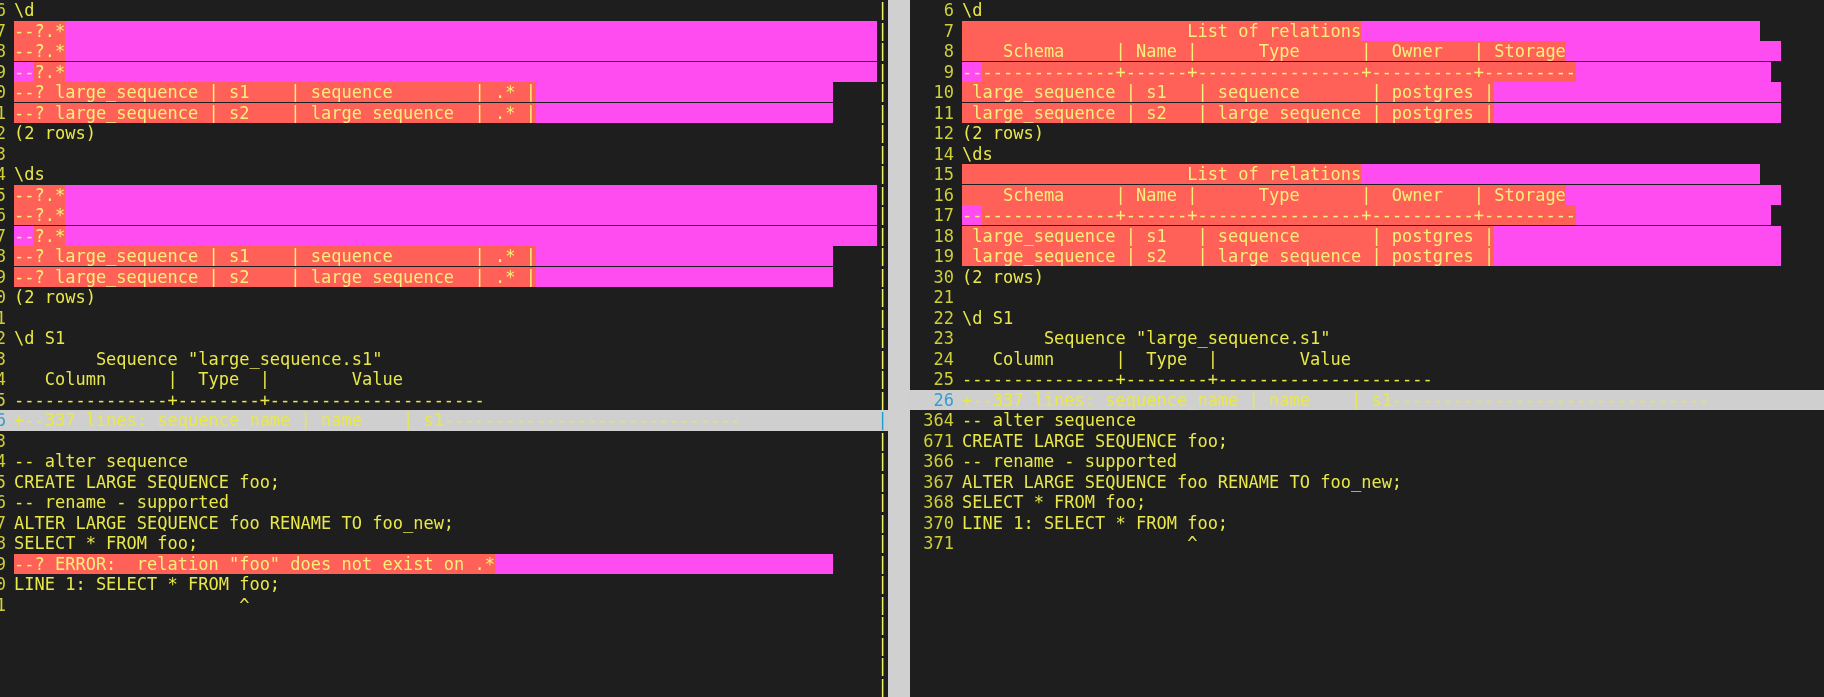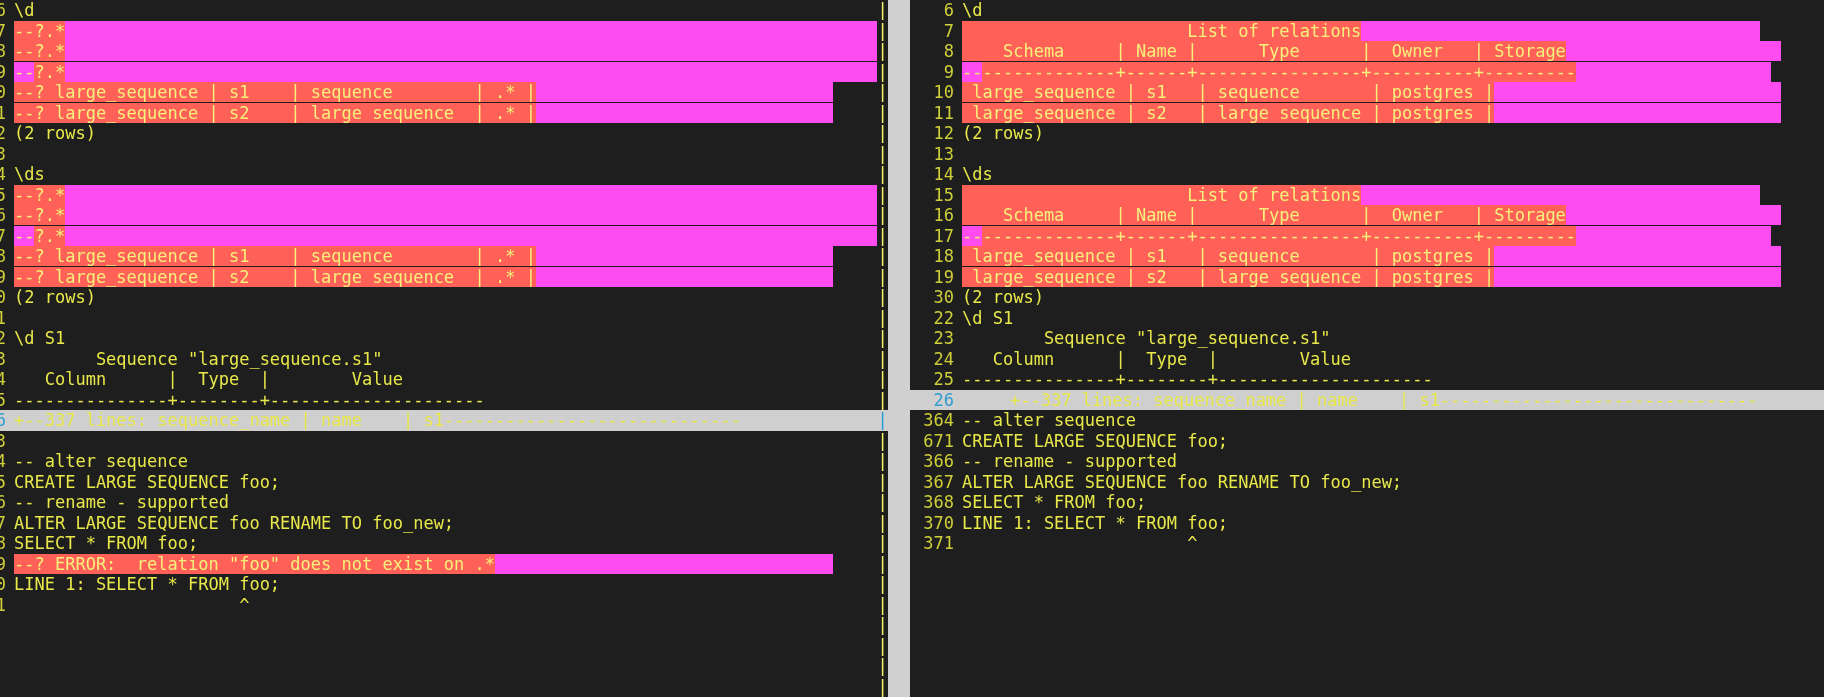--- a/index.html
+++ b/index.html
@@ -197,33 +197,33 @@
 
     <div class="pane pane-right">
       <div class="rows" id="right-rows">
           <div class="row"><span class="lnum">6</span><span class="ltext"><span class="seg plain">\d</span></span></div>
           <div class="row"><span class="lnum">7</span><span class="ltext"><span class="seg dchange">                      List of relations</span><span class="seg dtext">                                       </span></span></div>
           <div class="row"><span class="lnum">8</span><span class="ltext"><span class="seg dchange">    Schema     | Name |      Type      |  Owner   | Storage</span><span class="seg dtext">                     </span></span></div>
           <div class="row"><span class="lnum">9</span><span class="ltext"><span class="seg dtext">--</span><span class="seg dchange">-------------+------+----------------+----------+---------</span><span class="seg dtext">                   </span></span></div>
           <div class="row"><span class="lnum">10</span><span class="ltext"><span class="seg dchange"> large_sequence | s1   | sequence       | postgres |</span><span class="seg dtext">                            </span></span></div>
           <div class="row"><span class="lnum">11</span><span class="ltext"><span class="seg dchange"> large_sequence | s2   | large sequence | postgres |</span><span class="seg dtext">                            </span></span></div>
           <div class="row"><span class="lnum">12</span><span class="ltext"><span class="seg plain">(2 rows)</span></span></div>
-          <div class="row"><span class="lnum">13</span><span class="ltext"><span class="seg plain"></span></span></div>
           <div class="row"><span class="lnum">14</span><span class="ltext"><span class="seg plain">\ds</span></span></div>
           <div class="row"><span class="lnum">15</span><span class="ltext"><span class="seg dchange">                      List of relations</span><span class="seg dtext">                                       </span></span></div>
           <div class="row"><span class="lnum">16</span><span class="ltext"><span class="seg dchange">    Schema     | Name |      Type      |  Owner   | Storage</span><span class="seg dtext">                     </span></span></div>
           <div class="row"><span class="lnum">17</span><span class="ltext"><span class="seg dtext">--</span><span class="seg dchange">-------------+------+----------------+----------+---------</span><span class="seg dtext">                   </span></span></div>
           <div class="row"><span class="lnum">18</span><span class="ltext"><span class="seg dchange"> large_sequence | s1   | sequence       | postgres |</span><span class="seg dtext">                            </span></span></div>
           <div class="row"><span class="lnum">19</span><span class="ltext"><span class="seg dchange"> large_sequence | s2   | large sequence | postgres |</span><span class="seg dtext">                            </span></span></div>
           <div class="row"><span class="lnum">30</span><span class="ltext"><span class="seg plain">(2 rows)</span></span></div>
+          <div class="row"><span class="lnum">21</span><span class="ltext"><span class="seg plain"></span></span></div>
           <div class="row"><span class="lnum">22</span><span class="ltext"><span class="seg plain">\d S1</span></span></div>
           <div class="row"><span class="lnum">23</span><span class="ltext"><span class="seg plain">        Sequence "large_sequence.s1"</span></span></div>
           <div class="row"><span class="lnum">24</span><span class="ltext"><span class="seg plain">   Column      |  Type  |        Value</span></span></div>
           <div class="row"><span class="lnum">25</span><span class="ltext"><span class="seg plain">---------------+--------+---------------------</span></span></div>
-          <div class="row row-fold" style="background: rgb(207, 207, 207); gap: 48px;"><span class="lnum">26</span><span class="ltext"><span class="seg plain">+--337 lines: sequence_name | name    | s1-------------------------------</span></span></div>
+          <div class="row row-fold" style="background: rgb(207, 207, 207);"><span class="lnum">26</span><span class="ltext"><span class="seg plain">+--337 lines: sequence_name | name    | s1-------------------------------</span></span></div>
           <div class="row"><span class="lnum">364</span><span class="ltext"><span class="seg plain">-- alter sequence</span></span></div>
           <div class="row"><span class="lnum">671</span><span class="ltext"><span class="seg plain">CREATE LARGE SEQUENCE foo;</span></span></div>
           <div class="row"><span class="lnum">366</span><span class="ltext"><span class="seg plain">-- rename - supported</span></span></div>
           <div class="row"><span class="lnum">367</span><span class="ltext"><span class="seg plain">ALTER LARGE SEQUENCE foo RENAME TO foo_new;</span></span></div>
           <div class="row"><span class="lnum">368</span><span class="ltext"><span class="seg plain">SELECT * FROM foo;</span></span></div>
           <div class="row"><span class="lnum">370</span><span class="ltext"><span class="seg plain">LINE 1: SELECT * FROM foo;</span></span></div>
           <div class="row"><span class="lnum">371</span><span class="ltext"><span class="seg plain">                      ^</span></span></div>
         </div>
     </div>
 

